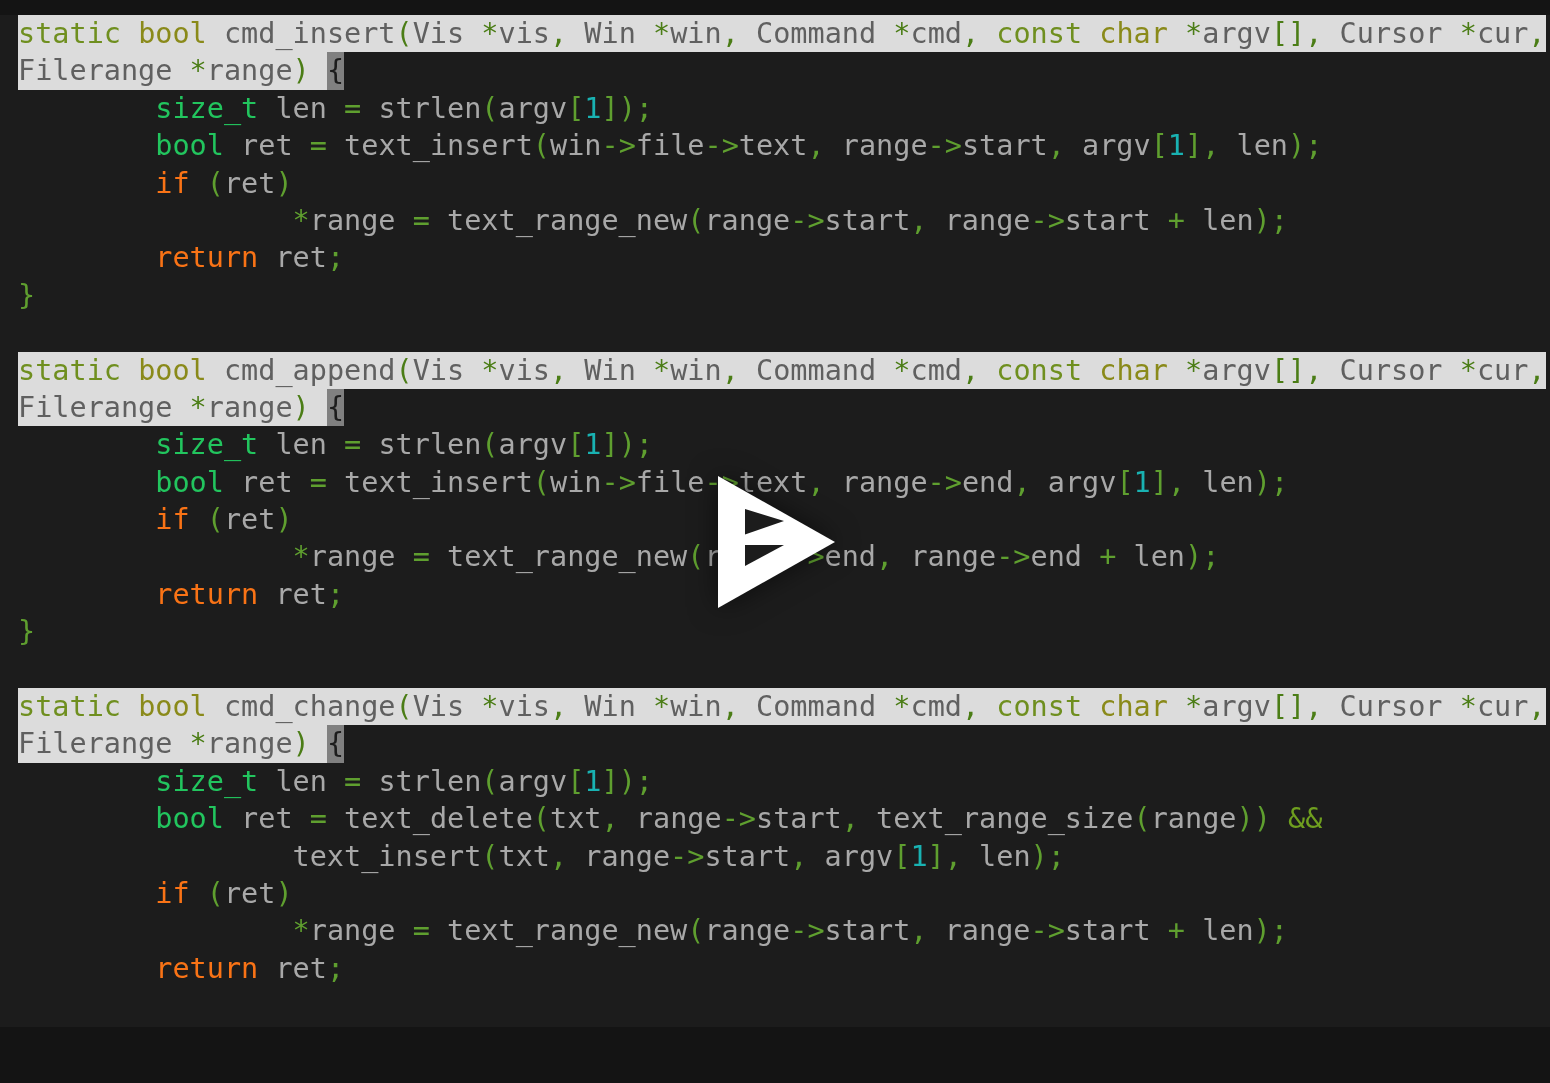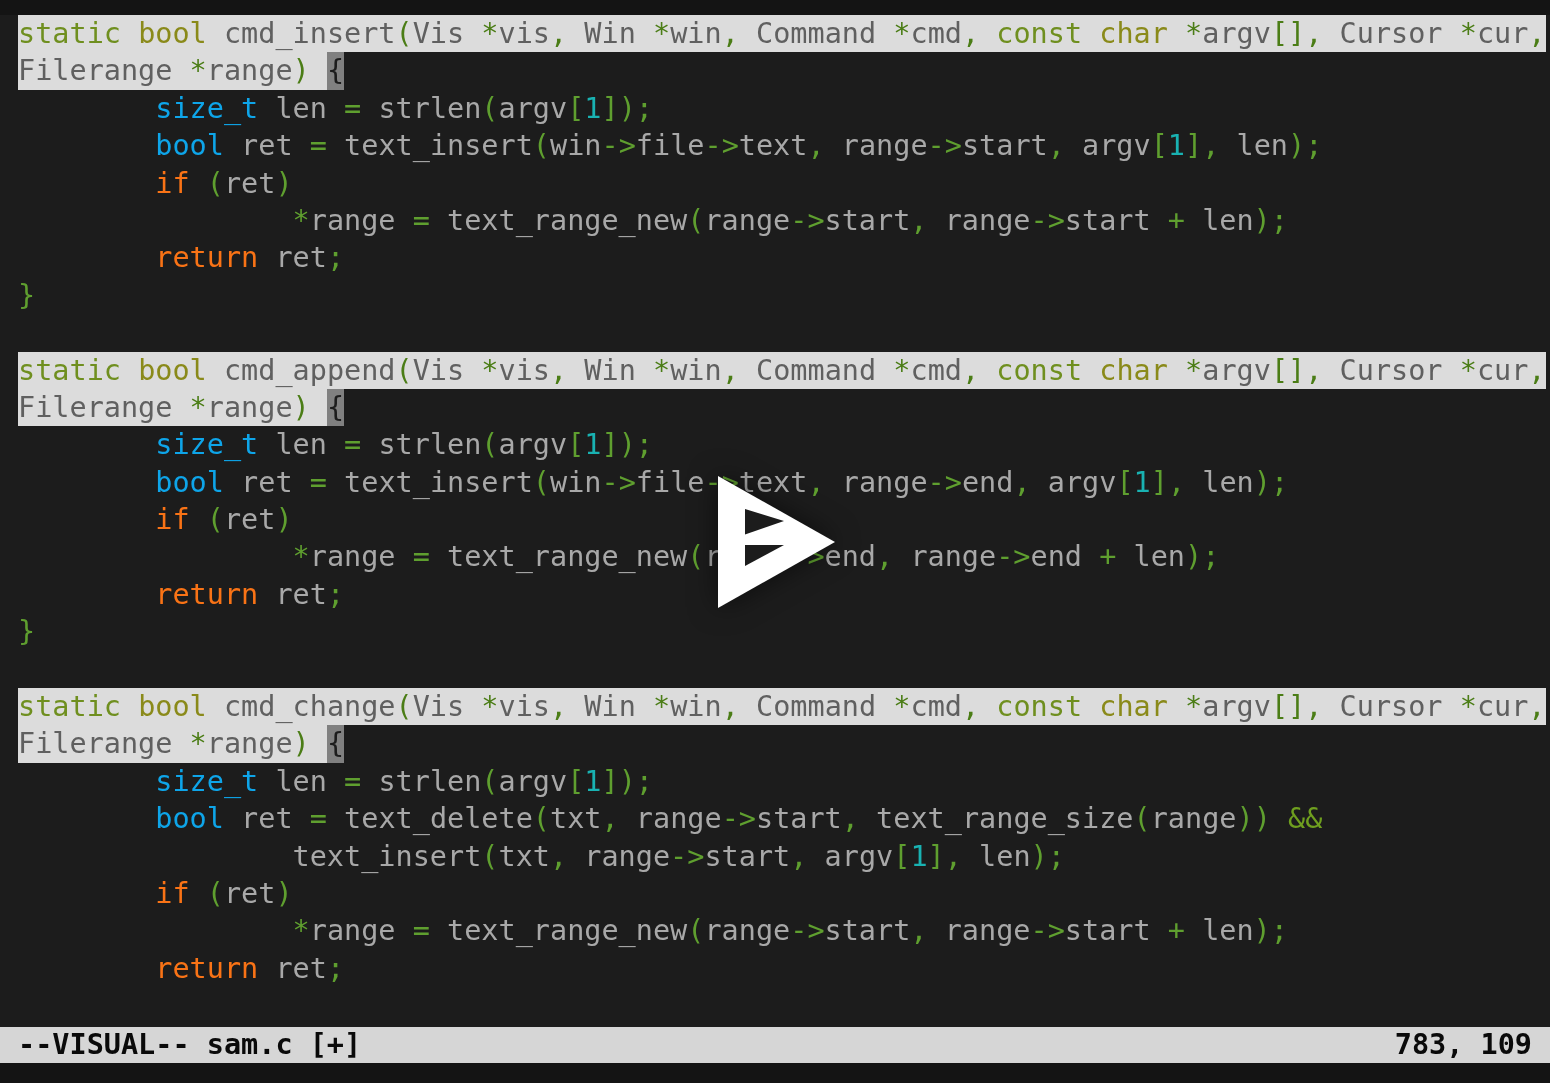--- a/index.html
+++ b/index.html
@@ -44,21 +44,21 @@
     background: #dcdcdc;
     color: #555555;
   }
   .sel .kw      { color: #6f8f1f; }
   .sel .kw2     { color: #8a8a1a; }
   .sel .punc    { color: #4b7d16; }
   .sel .id      { color: #606060; }
 
   
   .kw    { color: #f97316; }
-  .kw2   { color: #0ea5e9; }
+  .kw2   { color: #22c55e; }
   .id    { color: #a8a8a8; }
   .punc  { color: #5f9f2f; }
   .num   { color: #19b2b2; }
   .logic { color: #6f9f1f; }
 
   
   .cursor {
     background: #808080;
     color: #1c1c1c;
     display: inline-block;
@@ -133,24 +133,20 @@
       <div class="row"><span class="sel"><span class="kw">static</span> <span class="kw2">bool</span> <span class="id">cmd_change</span><span class="punc">(</span><span class="id">Vis</span> <span class="punc">*</span><span class="id">vis</span><span class="punc">,</span> <span class="id">Win</span> <span class="punc">*</span><span class="id">win</span><span class="punc">,</span> <span class="id">Command</span> <span class="punc">*</span><span class="id">cmd</span><span class="punc">,</span> <span class="kw">const</span> <span class="kw2">char</span> <span class="punc">*</span><span class="id">argv</span><span class="punc">[</span><span class="punc">]</span><span class="punc">,</span> <span class="id">Cursor</span> <span class="punc">*</span><span class="id">cur</span><span class="punc">,</span></span></div>
       <div class="row"><span class="sel"><span class="id">Filerange</span> <span class="punc">*</span><span class="id">range</span><span class="punc">)</span> <span class="cursor">{</span></span></div>
       <div class="row">        <span class="kw2">size_t</span> <span class="id">len</span> <span class="punc">=</span> <span class="id">strlen</span><span class="punc">(</span><span class="id">argv</span><span class="punc">[</span><span class="num">1</span><span class="punc">]</span><span class="punc">)</span><span class="punc">;</span></div>
       <div class="row">        <span class="kw2">bool</span> <span class="id">ret</span> <span class="punc">=</span> <span class="id">text_delete</span><span class="punc">(</span><span class="id">txt</span><span class="punc">,</span> <span class="id">range</span><span class="punc">-&gt;</span><span class="id">start</span><span class="punc">,</span> <span class="id">text_range_size</span><span class="punc">(</span><span class="id">range</span><span class="punc">)</span><span class="punc">)</span> <span class="logic">&amp;&amp;</span></div>
       <div class="row">                <span class="id">text_insert</span><span class="punc">(</span><span class="id">txt</span><span class="punc">,</span> <span class="id">range</span><span class="punc">-&gt;</span><span class="id">start</span><span class="punc">,</span> <span class="id">argv</span><span class="punc">[</span><span class="num">1</span><span class="punc">]</span><span class="punc">,</span> <span class="id">len</span><span class="punc">)</span><span class="punc">;</span></div>
       <div class="row">        <span class="kw">if</span> <span class="punc">(</span><span class="id">ret</span><span class="punc">)</span></div>
       <div class="row">                <span class="punc">*</span><span class="id">range</span> <span class="punc">=</span> <span class="id">text_range_new</span><span class="punc">(</span><span class="id">range</span><span class="punc">-&gt;</span><span class="id">start</span><span class="punc">,</span> <span class="id">range</span><span class="punc">-&gt;</span><span class="id">start</span> <span class="punc">+</span> <span class="id">len</span><span class="punc">)</span><span class="punc">;</span></div>
       <div class="row">        <span class="kw">return</span> <span class="id">ret</span><span class="punc">;</span></div>
     </div>
 
-  <div id="statusbar">
-    <span id="status-left">--VISUAL-- sam.c [+]</span>
-    <span id="status-right">783, 109</span>
-  </div>
 
   <div id="play-overlay">
     <div id="play-button">
       <svg viewBox="0 0 100 100" width="150" height="150">
         <path d="M 12 6 L 12 94 L 90 50 Z" fill="#ffffff"></path>
         <path d="M 30 28 L 30 45 L 56 36 Z" fill="#1c1c1c"></path>
         <path d="M 30 52 L 30 66 L 56 52 Z" fill="#1c1c1c"></path>
       </svg>
     </div>
   </div>

